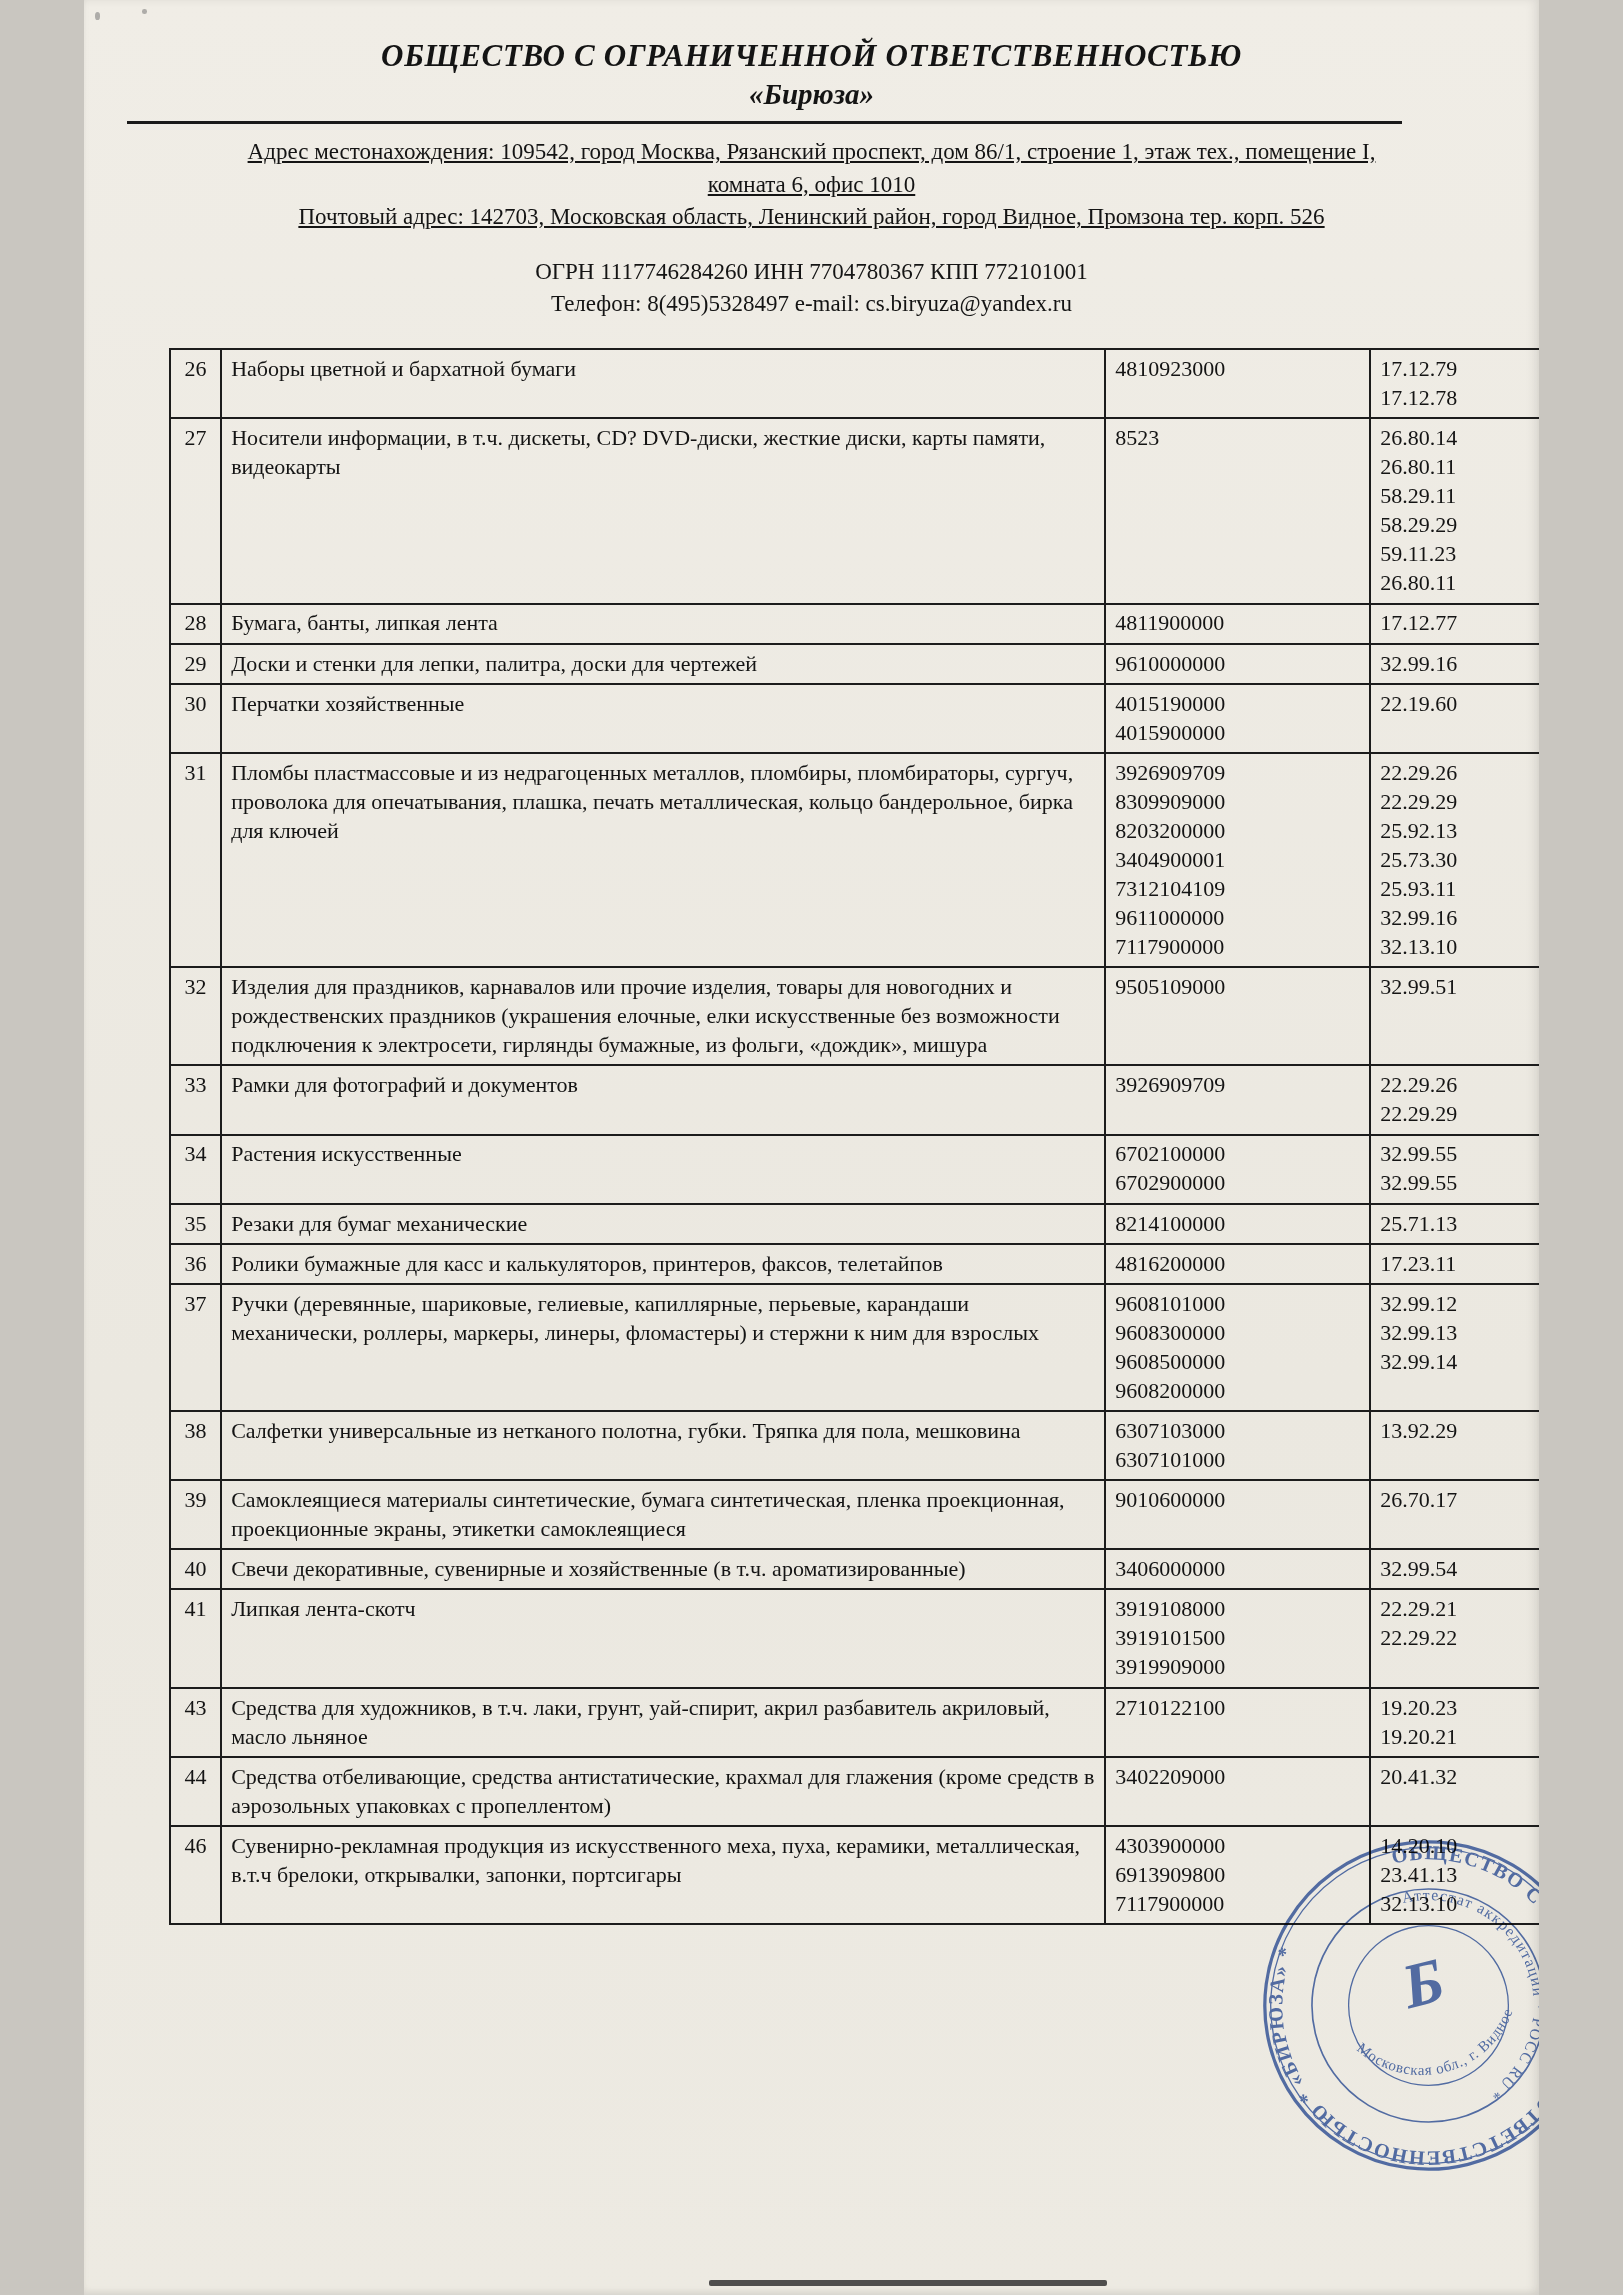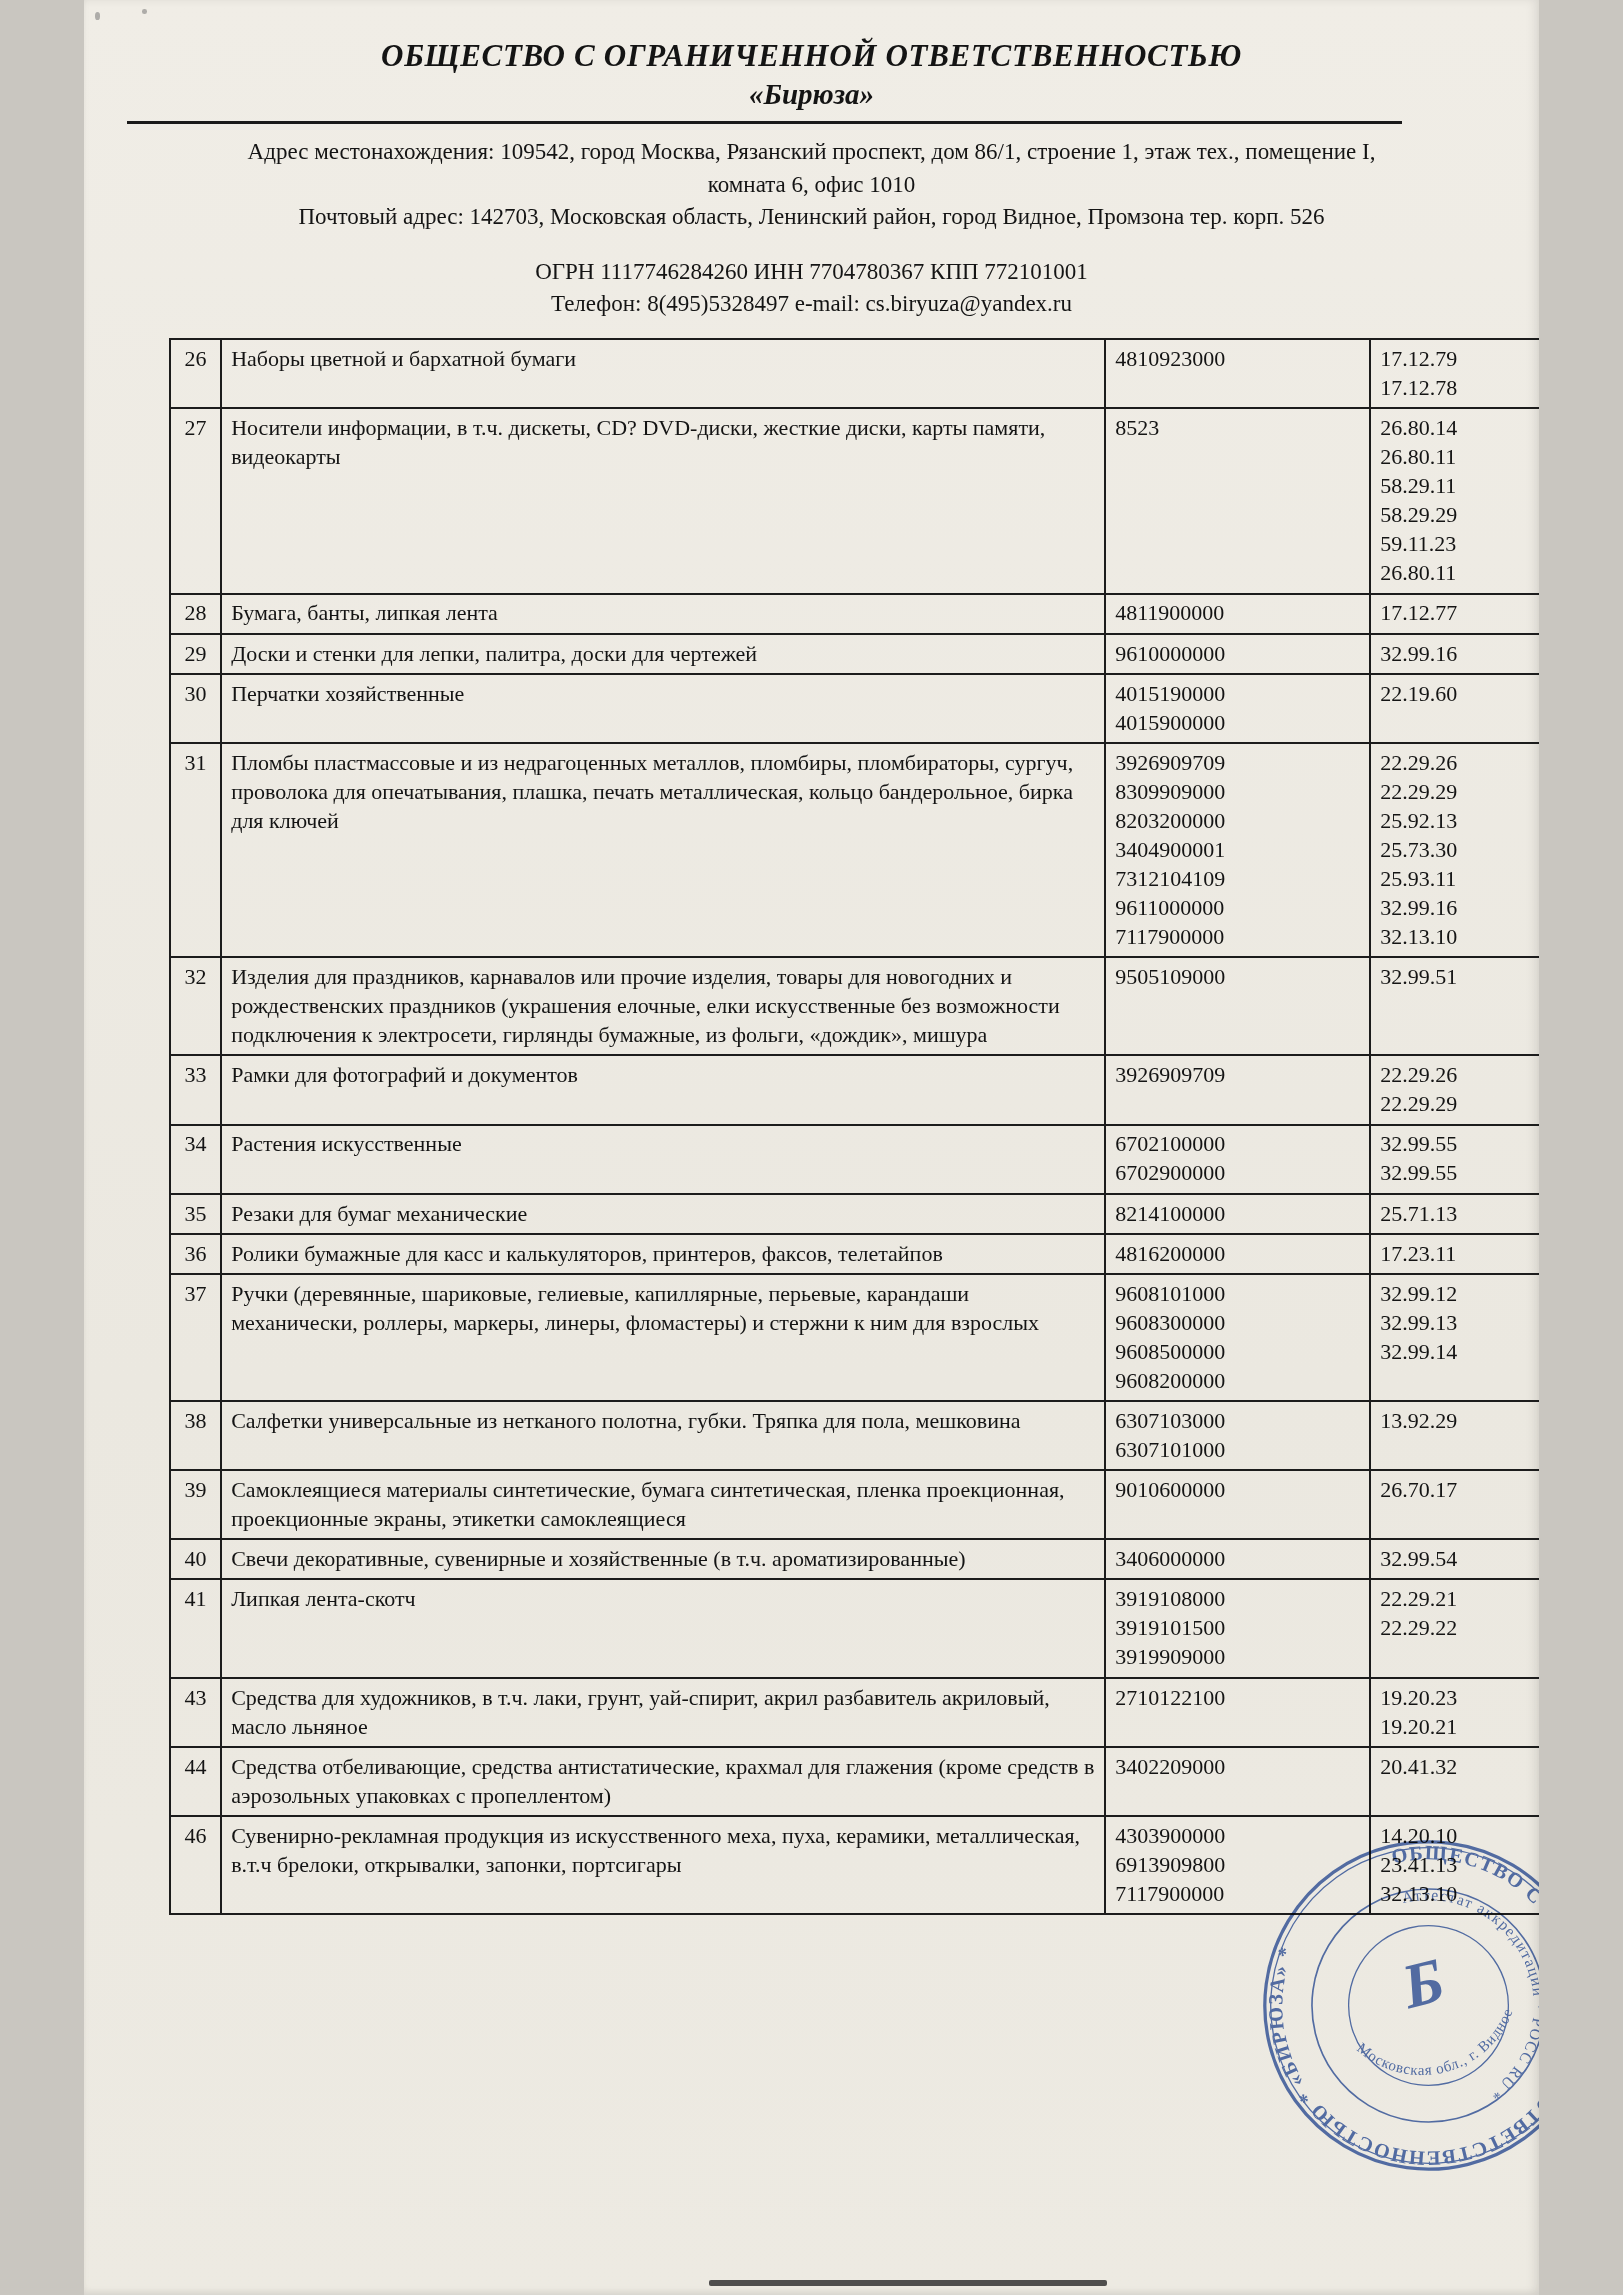--- a/index.html
+++ b/index.html
@@ -25,27 +25,27 @@
     letter-spacing: 0.7px; line-height: 1.2;
   }
   .org-name {
     font-size: 29px; font-weight: bold; font-style: italic;
     margin-top: 2.6px; line-height: 1.2;
   }
   .title-rule {
     height: 3.3px; background: #1a1a1a;
     margin: 9.2px 137px 11.8px 43px;
   }
-  .addr-block { font-size: 23px; line-height: 1.42; margin: 0 157px; }
+  .addr-block { font-size: 23px; line-height: 1.42; margin: 0 157px; text-decoration: underline; }
   .reg-block  { font-size: 23px; line-height: 1.42; margin-top: 22px; }
 
   
   table.products {
     border-collapse: collapse;
-    margin: 17px 0 0 85px;
+    margin: 27px 0 0 85px;
     width: 1400px;
     table-layout: fixed;
     font-size: 22px;
   }
   table.products td {
     border: 2px solid #1c1c1c;
     vertical-align: top;
     padding: 3.9px 9.2px 5.2px 9.2px;
     line-height: 1.32;
   }

